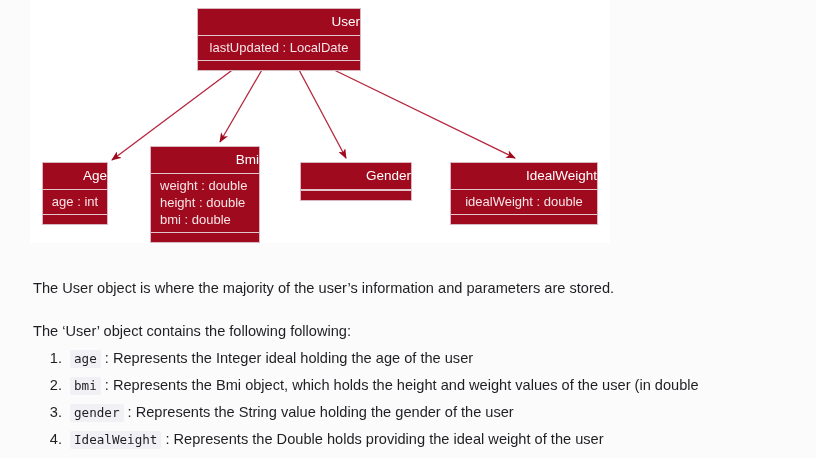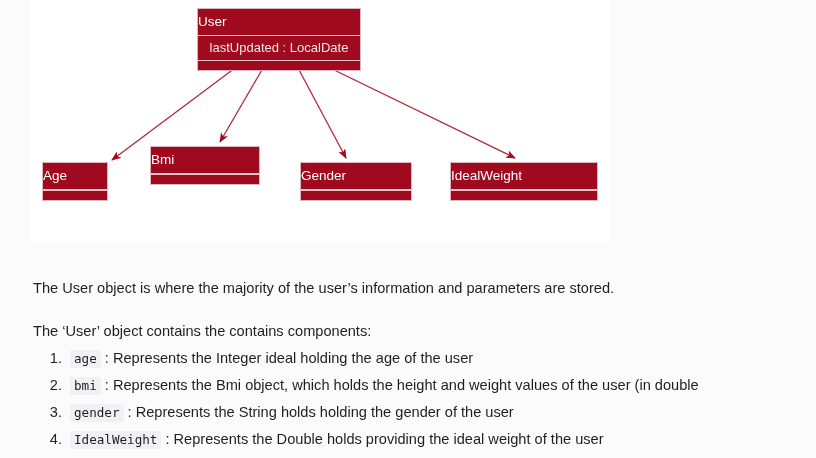--- a/index.html
+++ b/index.html
@@ -34,21 +34,21 @@
   }
 
   .uml-class {
     position: absolute;
     background: #a00a1e;
     border: 1px solid #d9b9bf;
     box-sizing: border-box;
   }
   .uml-name {
     color: #ffffff;
-    text-align: left;
+    text-align: right;
     font-size: 13.5px;
     line-height: 26px;
     height: 26px;
     white-space: nowrap;
     overflow: hidden;
   }
   .uml-sep {
     height: 1px;
     background: #e3c6cb;
   }
@@ -136,48 +136,53 @@
     <div class="uml-name">User</div>
     <div class="uml-sep"></div>
     <div class="uml-attrs center">lastUpdated : LocalDate</div>
     <div class="uml-sep"></div>
     <div class="uml-ops"></div>
   </div>
 
   <div class="uml-class" id="class-age">
     <div class="uml-name">Age</div>
     <div class="uml-sep"></div>
+    <div class="uml-attrs center">age : int</div>
     <div class="uml-sep"></div>
     <div class="uml-ops"></div>
   </div>
 
   <div class="uml-class" id="class-bmi">
     <div class="uml-name">Bmi</div>
     <div class="uml-sep"></div>
+    <div class="uml-attrs">weight : double
+height : double
+bmi : double</div>
     <div class="uml-sep"></div>
     <div class="uml-ops"></div>
   </div>
 
   <div class="uml-class" id="class-gender">
     <div class="uml-name">Gender</div>
     <div class="uml-sep"></div>
     <div class="uml-sep"></div>
     <div class="uml-ops"></div>
   </div>
 
   <div class="uml-class" id="class-idealweight">
     <div class="uml-name">IdealWeight</div>
     <div class="uml-sep"></div>
+    <div class="uml-attrs center">idealWeight : double</div>
     <div class="uml-sep"></div>
     <div class="uml-ops"></div>
   </div>
 
 </div>
 
 <p class="para" id="para-1">The User object is where the majority of the user’s information and parameters are stored.</p>
-<p class="para" id="para-2">The ‘User’ object contains the contains components:</p>
+<p class="para" id="para-2">The ‘User’ object contains the following following:</p>
 
 <ol id="component-list">
   <li><code>age</code> <span>: Represents the Integer ideal holding the age of the user</span></li>
   <li><code>bmi</code> <span>: Represents the Bmi object, which holds the height and weight values of the user (in double</span></li>
-  <li><code>gender</code> <span>: Represents the String holds holding the gender of the user</span></li>
+  <li><code>gender</code> <span>: Represents the String value holding the gender of the user</span></li>
   <li><code>IdealWeight</code> <span>: Represents the Double holds providing the ideal weight of the user</span></li>
 </ol>
 
 </body></html>

